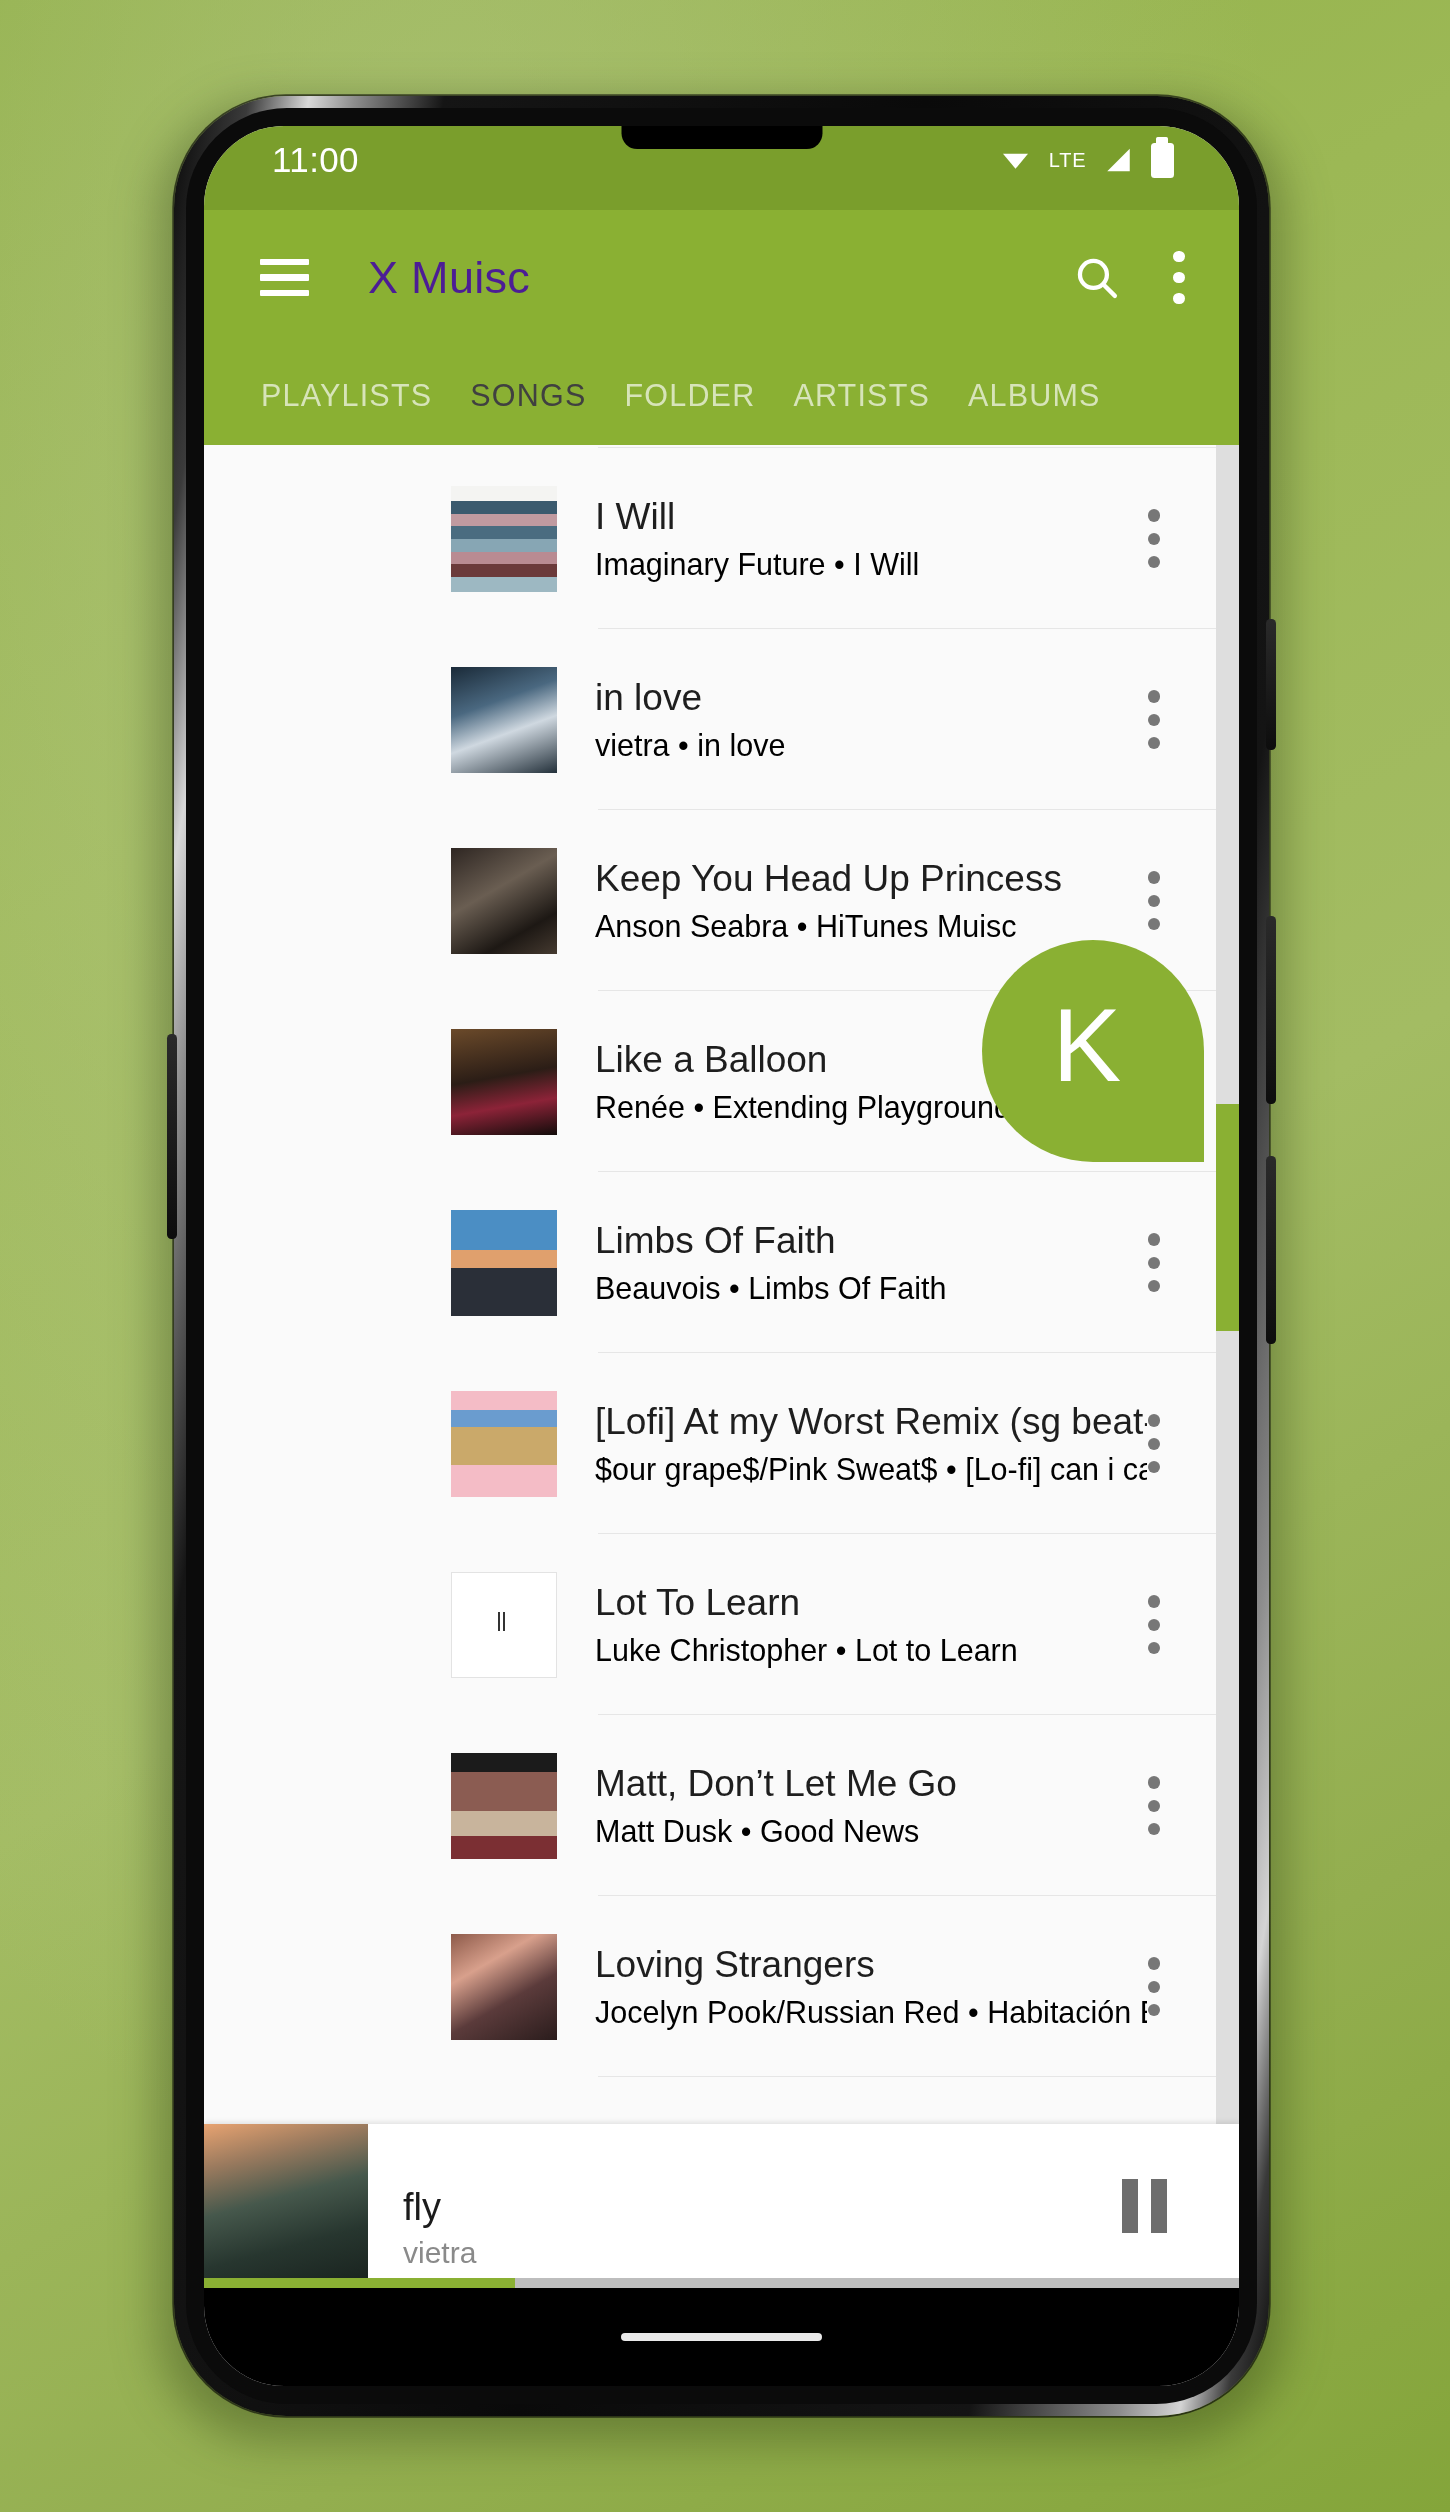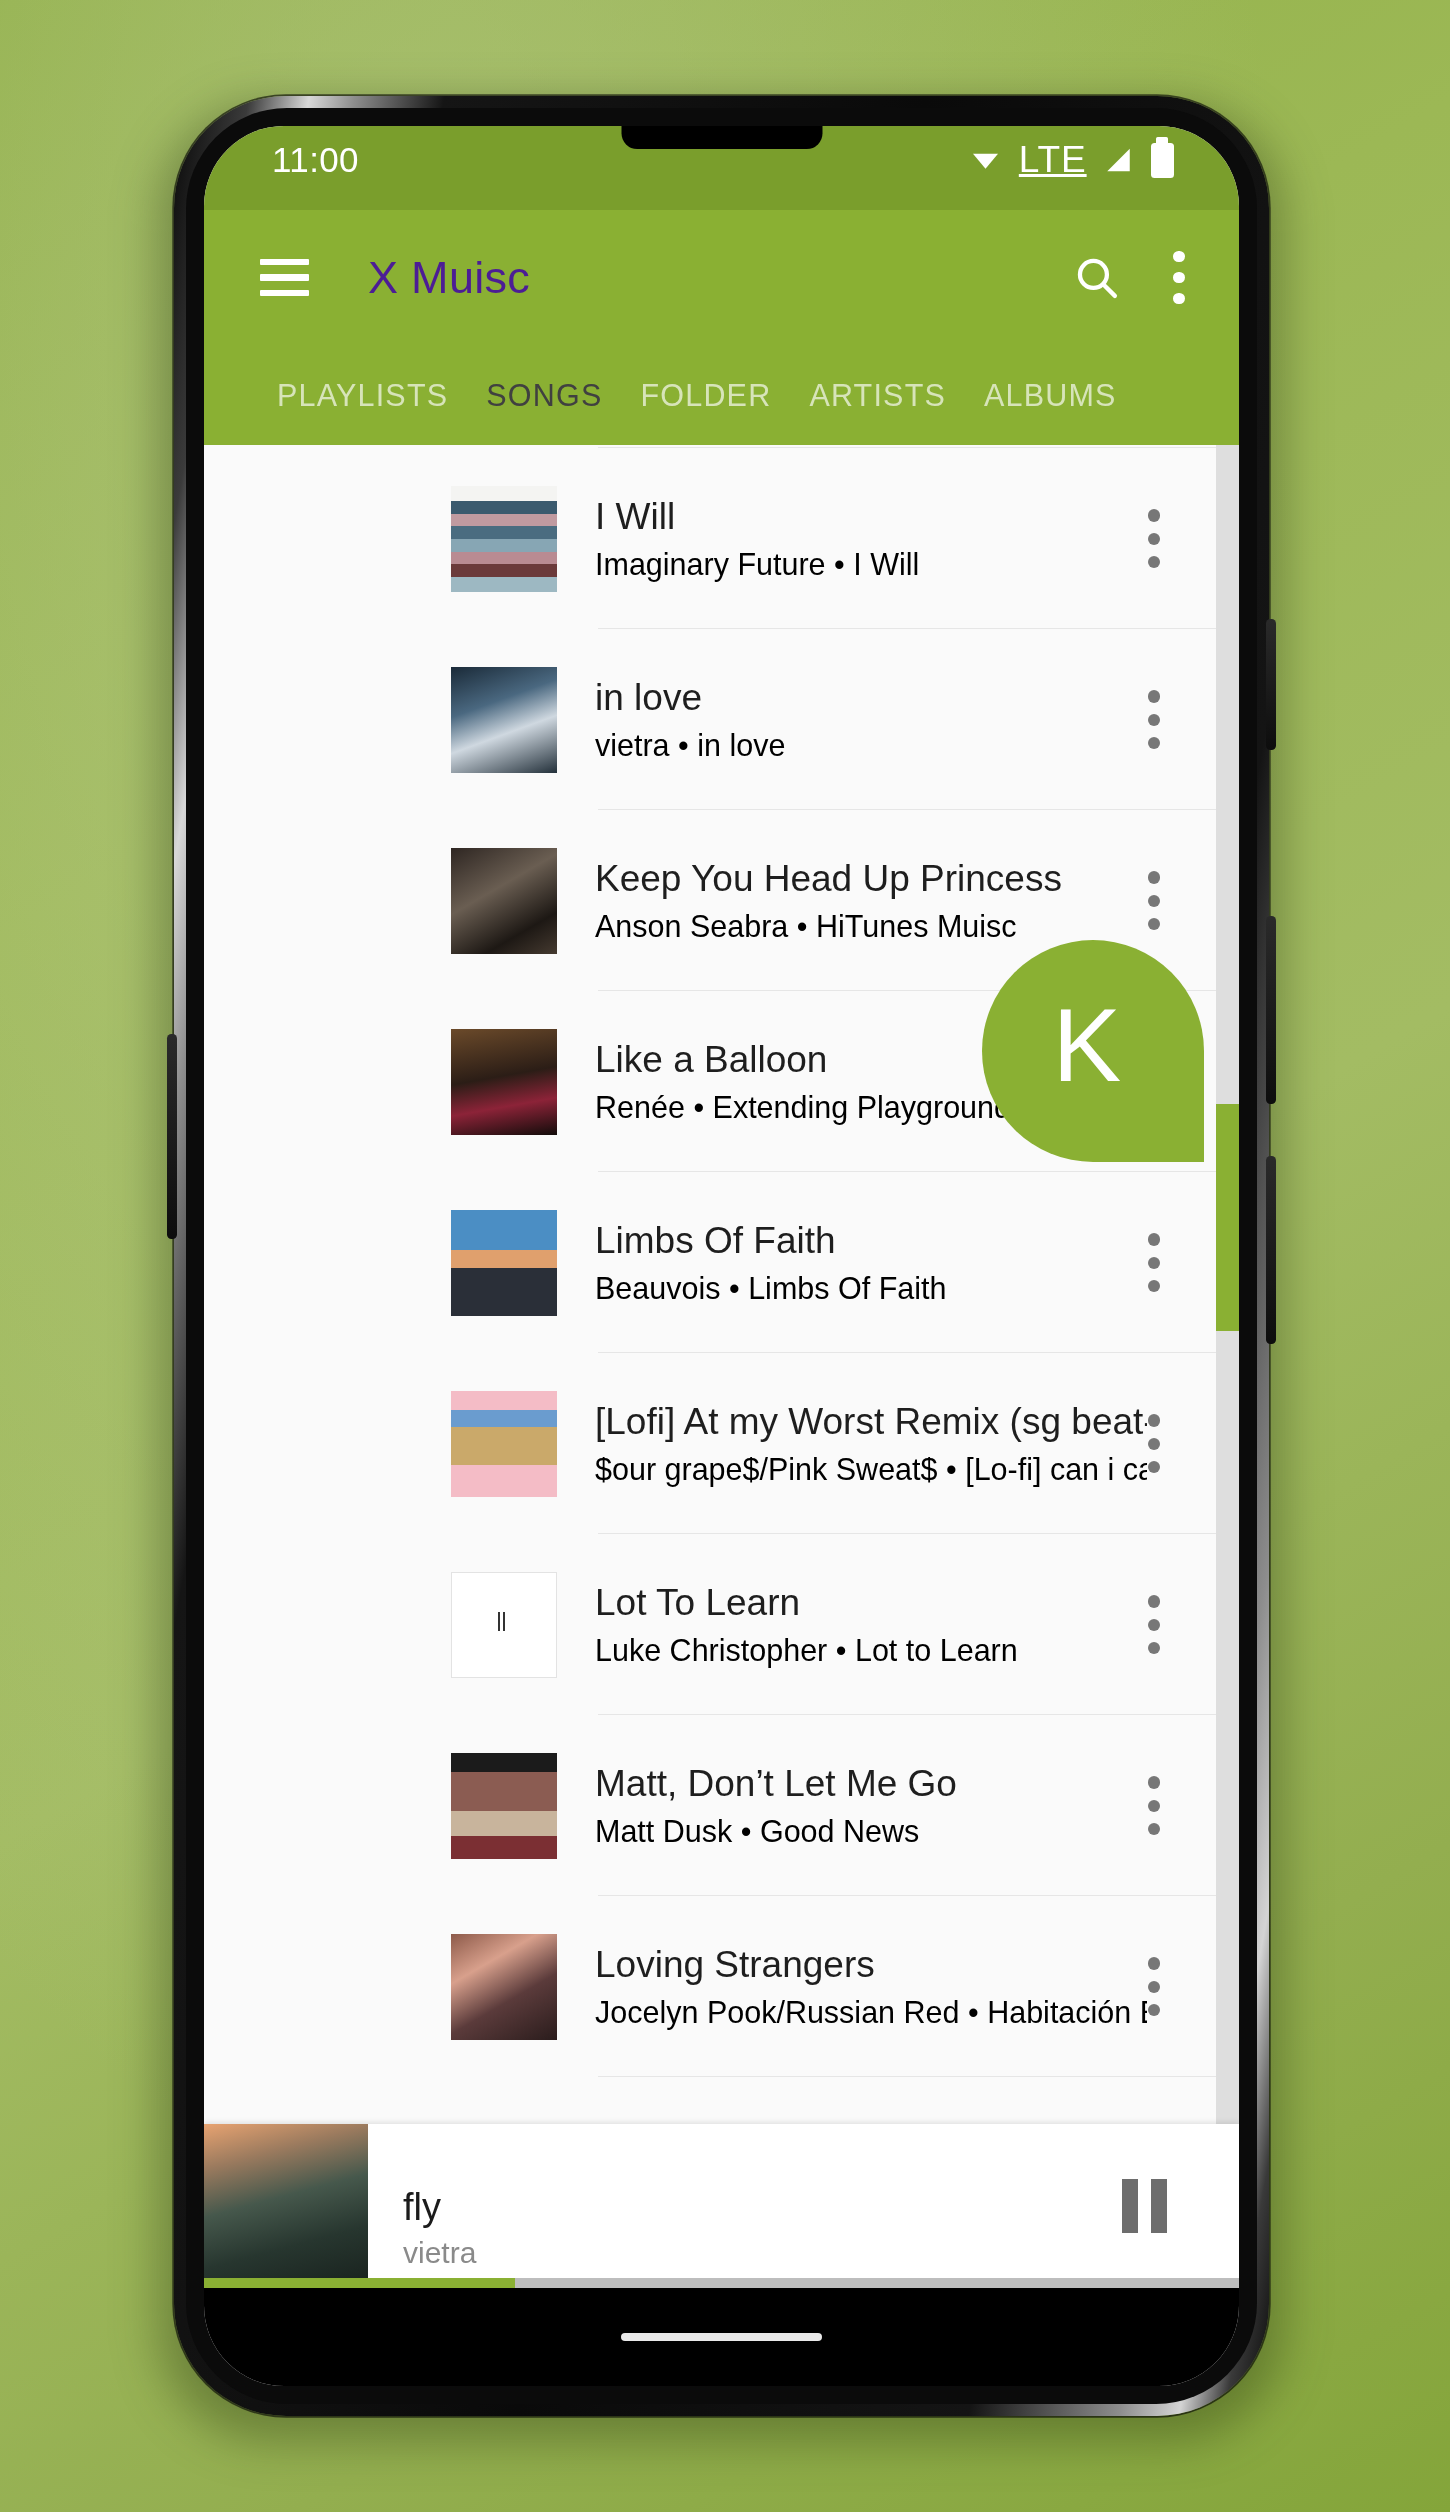--- a/index.html
+++ b/index.html
@@ -35,38 +35,38 @@
   .btn-l1{left:-7px;top:938px;width:9.6px;height:205px;}
 
   
   .ui{position:absolute;inset:0;display:flex;flex-direction:column;background:#fafafa;}
 
   .statusbar{height:84px;background:#7A9E2C;display:flex;align-items:center;
     padding:0 65px 16px 68px;color:#fff;flex-shrink:0;}
   .clock{font-size:35px;letter-spacing:0.4px;}
   .sb-right{margin-left:auto;display:flex;align-items:center;gap:15.7px;}
   .ic-wifi{width:35px;height:30px;}
-  .lte{font-size:37px;letter-spacing:0.9px;text-decoration:underline;}
+  .lte{font-size:20px;letter-spacing:0.9px;}
   .ic-sig{width:33px;height:30px;}
   .ic-bat{width:23px;height:35px;border:0;position:relative;}
   .ic-bat:before{content:"";position:absolute;left:5.2px;top:-5.2px;width:12.2px;height:6.1px;background:#fff;border-radius:1.7px 1.7px 0 0;}
   .ic-bat:after{content:"";position:absolute;inset:0;background:#fff;border-radius:3.5px;}
 
   .appbar{height:135px;background:#8AB033;display:flex;align-items:center;
     padding:0 54px 0 56px;flex-shrink:0;}
   .hamburger{width:49px;height:37px;display:flex;flex-direction:column;justify-content:space-between;cursor:pointer;}
   .hamburger span{display:block;height:6.1px;background:#fff;border-radius:0.9px;}
   .app-title{color:#4c1d95;font-size:45px;margin-left:59px;letter-spacing:0.3px;}
   .bar-actions{margin-left:auto;display:flex;align-items:center;gap:52px;}
   .ic-search{width:49px;height:49px;}
   .ic-dots{width:12.2px;height:54px;display:flex;flex-direction:column;justify-content:space-between;align-items:center;}
   .ic-dots i{width:11.3px;height:11.3px;border-radius:50%;background:#fff;display:block;}
 
   .tabs{height:100px;background:#8AB033;display:flex;align-items:center;
-    padding:0 54px;flex-shrink:0;}
+    padding:0 38px;flex-shrink:0;}
   .tab{font-size:30.5px;color:rgba(255,255,255,.66);letter-spacing:1.2px;padding:0 19px;cursor:pointer;white-space:nowrap;}
   .tab.active{color:#404040;font-weight:normal;}
 
   .list-wrap{flex:1;position:relative;background:#fafafa;overflow:hidden;}
   .list{position:absolute;left:0;right:0;top:-21px;}
   .row{display:flex;align-items:center;height:181px;padding:0 38px 0 0;position:relative;}
   .row:after{content:"";position:absolute;left:394px;right:0;bottom:0;height:1.7px;background:#e6e6e6;}
   .row.partial{height:24.4px;overflow:hidden;}
   .thumb{width:106px;height:106px;margin-left:247px;flex-shrink:0;background:#d9d9d9;
     background-size:cover;background-position:center;}

